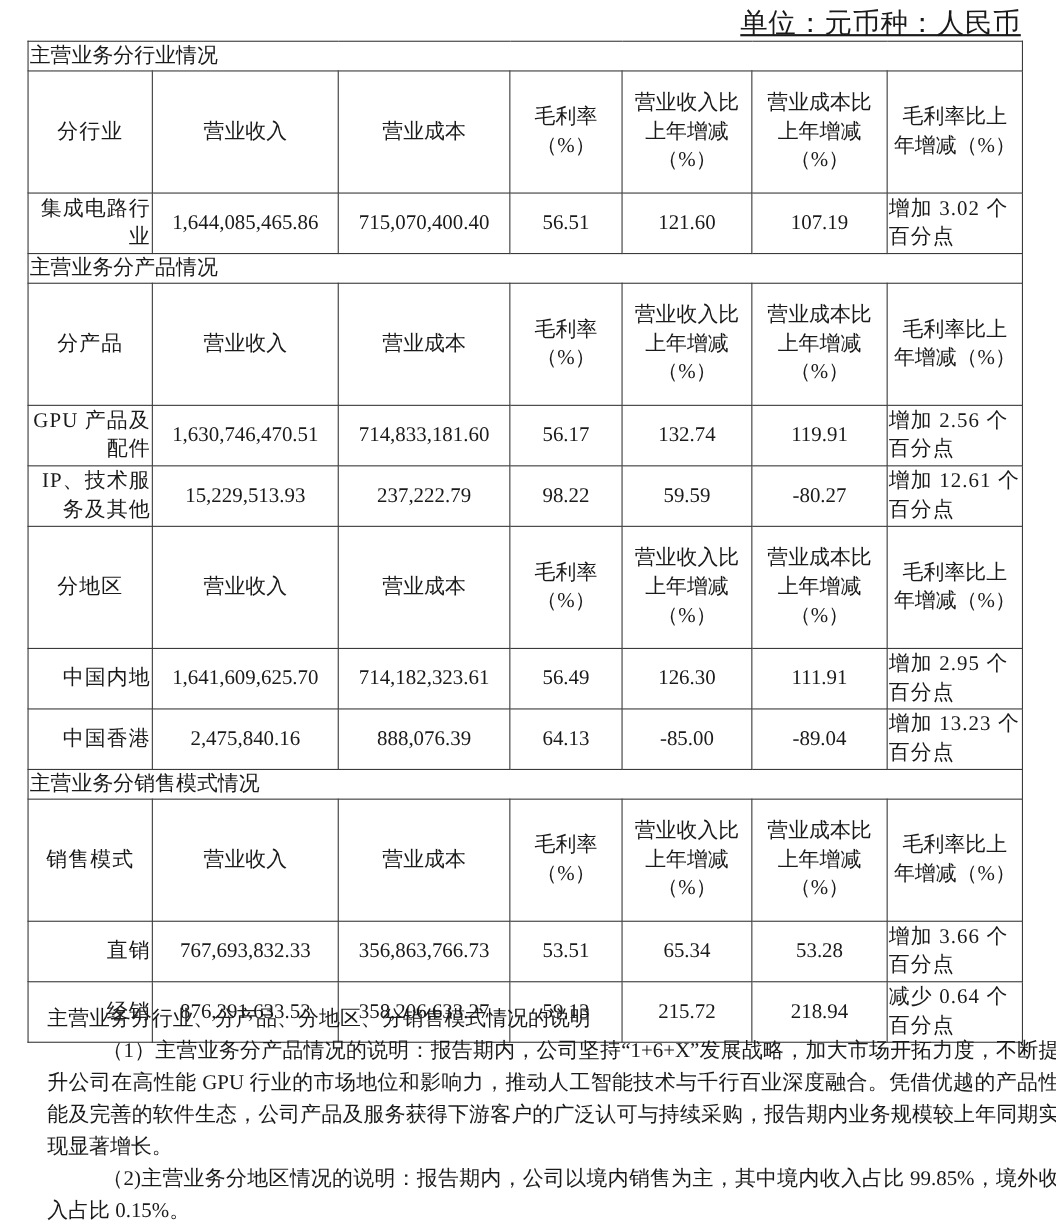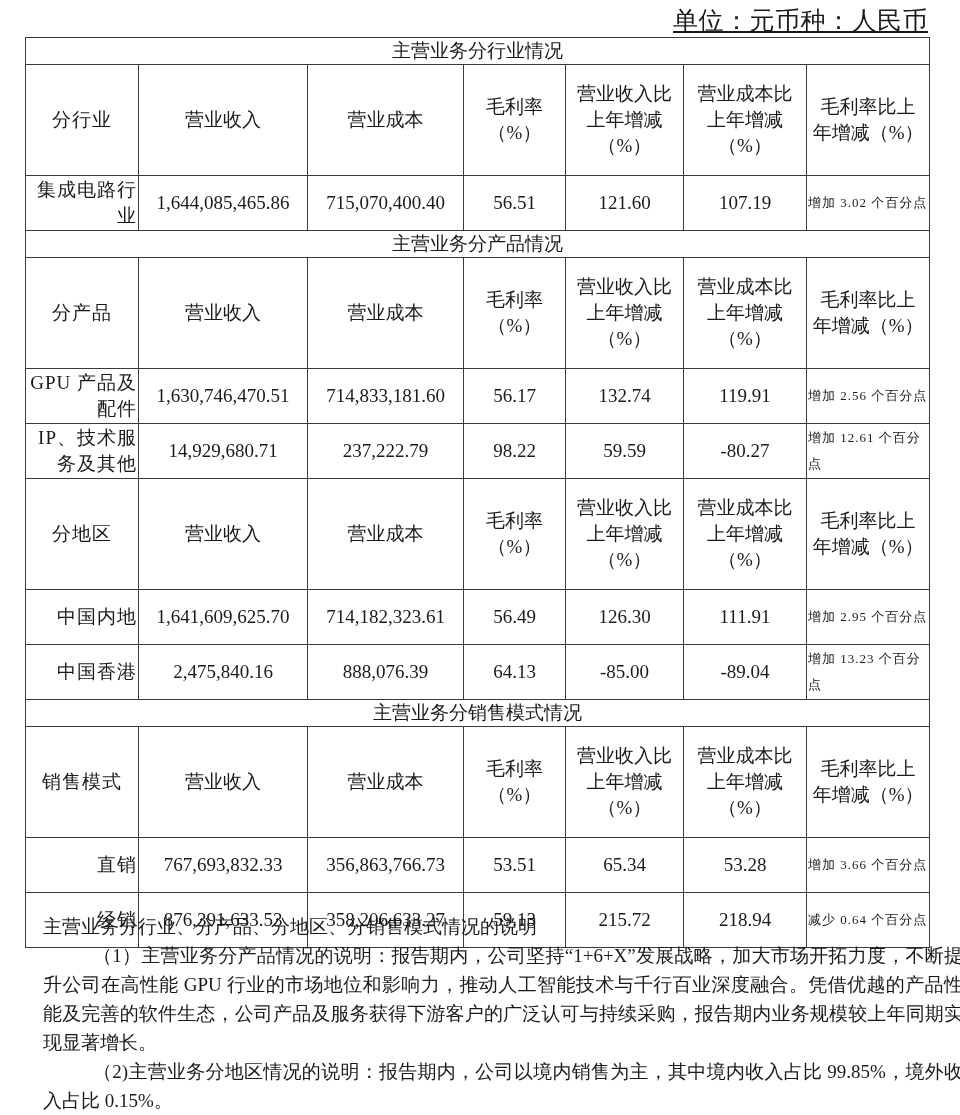--- a/index.html
+++ b/index.html
@@ -18,27 +18,27 @@
     border-collapse: collapse;
     table-layout: fixed;
     font-size: 19px;
   }
   table.main td {
     border: 1.3px solid #3a3a3a;
     padding: 0 1px;
     line-height: 26px;
     vertical-align: middle;
   }
-  td.sec { text-align: center; height: 26px; }
+  td.sec { height: 26px; }
   tr.hdr td { text-align: center; height: 110px; }
   tr.hdr td.c1 { letter-spacing: 1px; }
   tr.row td { height: 54px; }
   tr.row td.num { text-align: center; padding-right: 1px; }
   tr.row td.name { text-align: right; letter-spacing: 1px; }
-  tr.row td.chg { text-align: left; letter-spacing: 1px; font-size: 13px; }
+  tr.row td.chg { text-align: left; letter-spacing: 1px; font-size: 19px; }
   .notes {
     position: absolute; left: 43px; top: 912px; width: 920px;
     font-size: 19px; line-height: 29px;
   }
   .notes p { margin: 0; }
   .notes .ind { text-indent: 50px; text-align: justify; }
 </style>
 </head>
 <body>
 
@@ -92,21 +92,21 @@
         <td class="name">GPU 产品及配件</td>
         <td class="num">1,630,746,470.51</td>
         <td class="num">714,833,181.60</td>
         <td class="num">56.17</td>
         <td class="num">132.74</td>
         <td class="num">119.91</td>
         <td class="chg">增加 2.56 个百分点</td>
       </tr>
       <tr class="row">
         <td class="name">IP、技术服务及其他</td>
-        <td class="num">14,929,680.71</td>
+        <td class="num">15,229,513.93</td>
         <td class="num">237,222.79</td>
         <td class="num">98.22</td>
         <td class="num">59.59</td>
         <td class="num">-80.27</td>
         <td class="chg">增加 12.61 个百分点</td>
       </tr>
       <tr class="hdr">
         <td class="c1">分地区</td>
         <td>营业收入</td>
         <td>营业成本</td>

